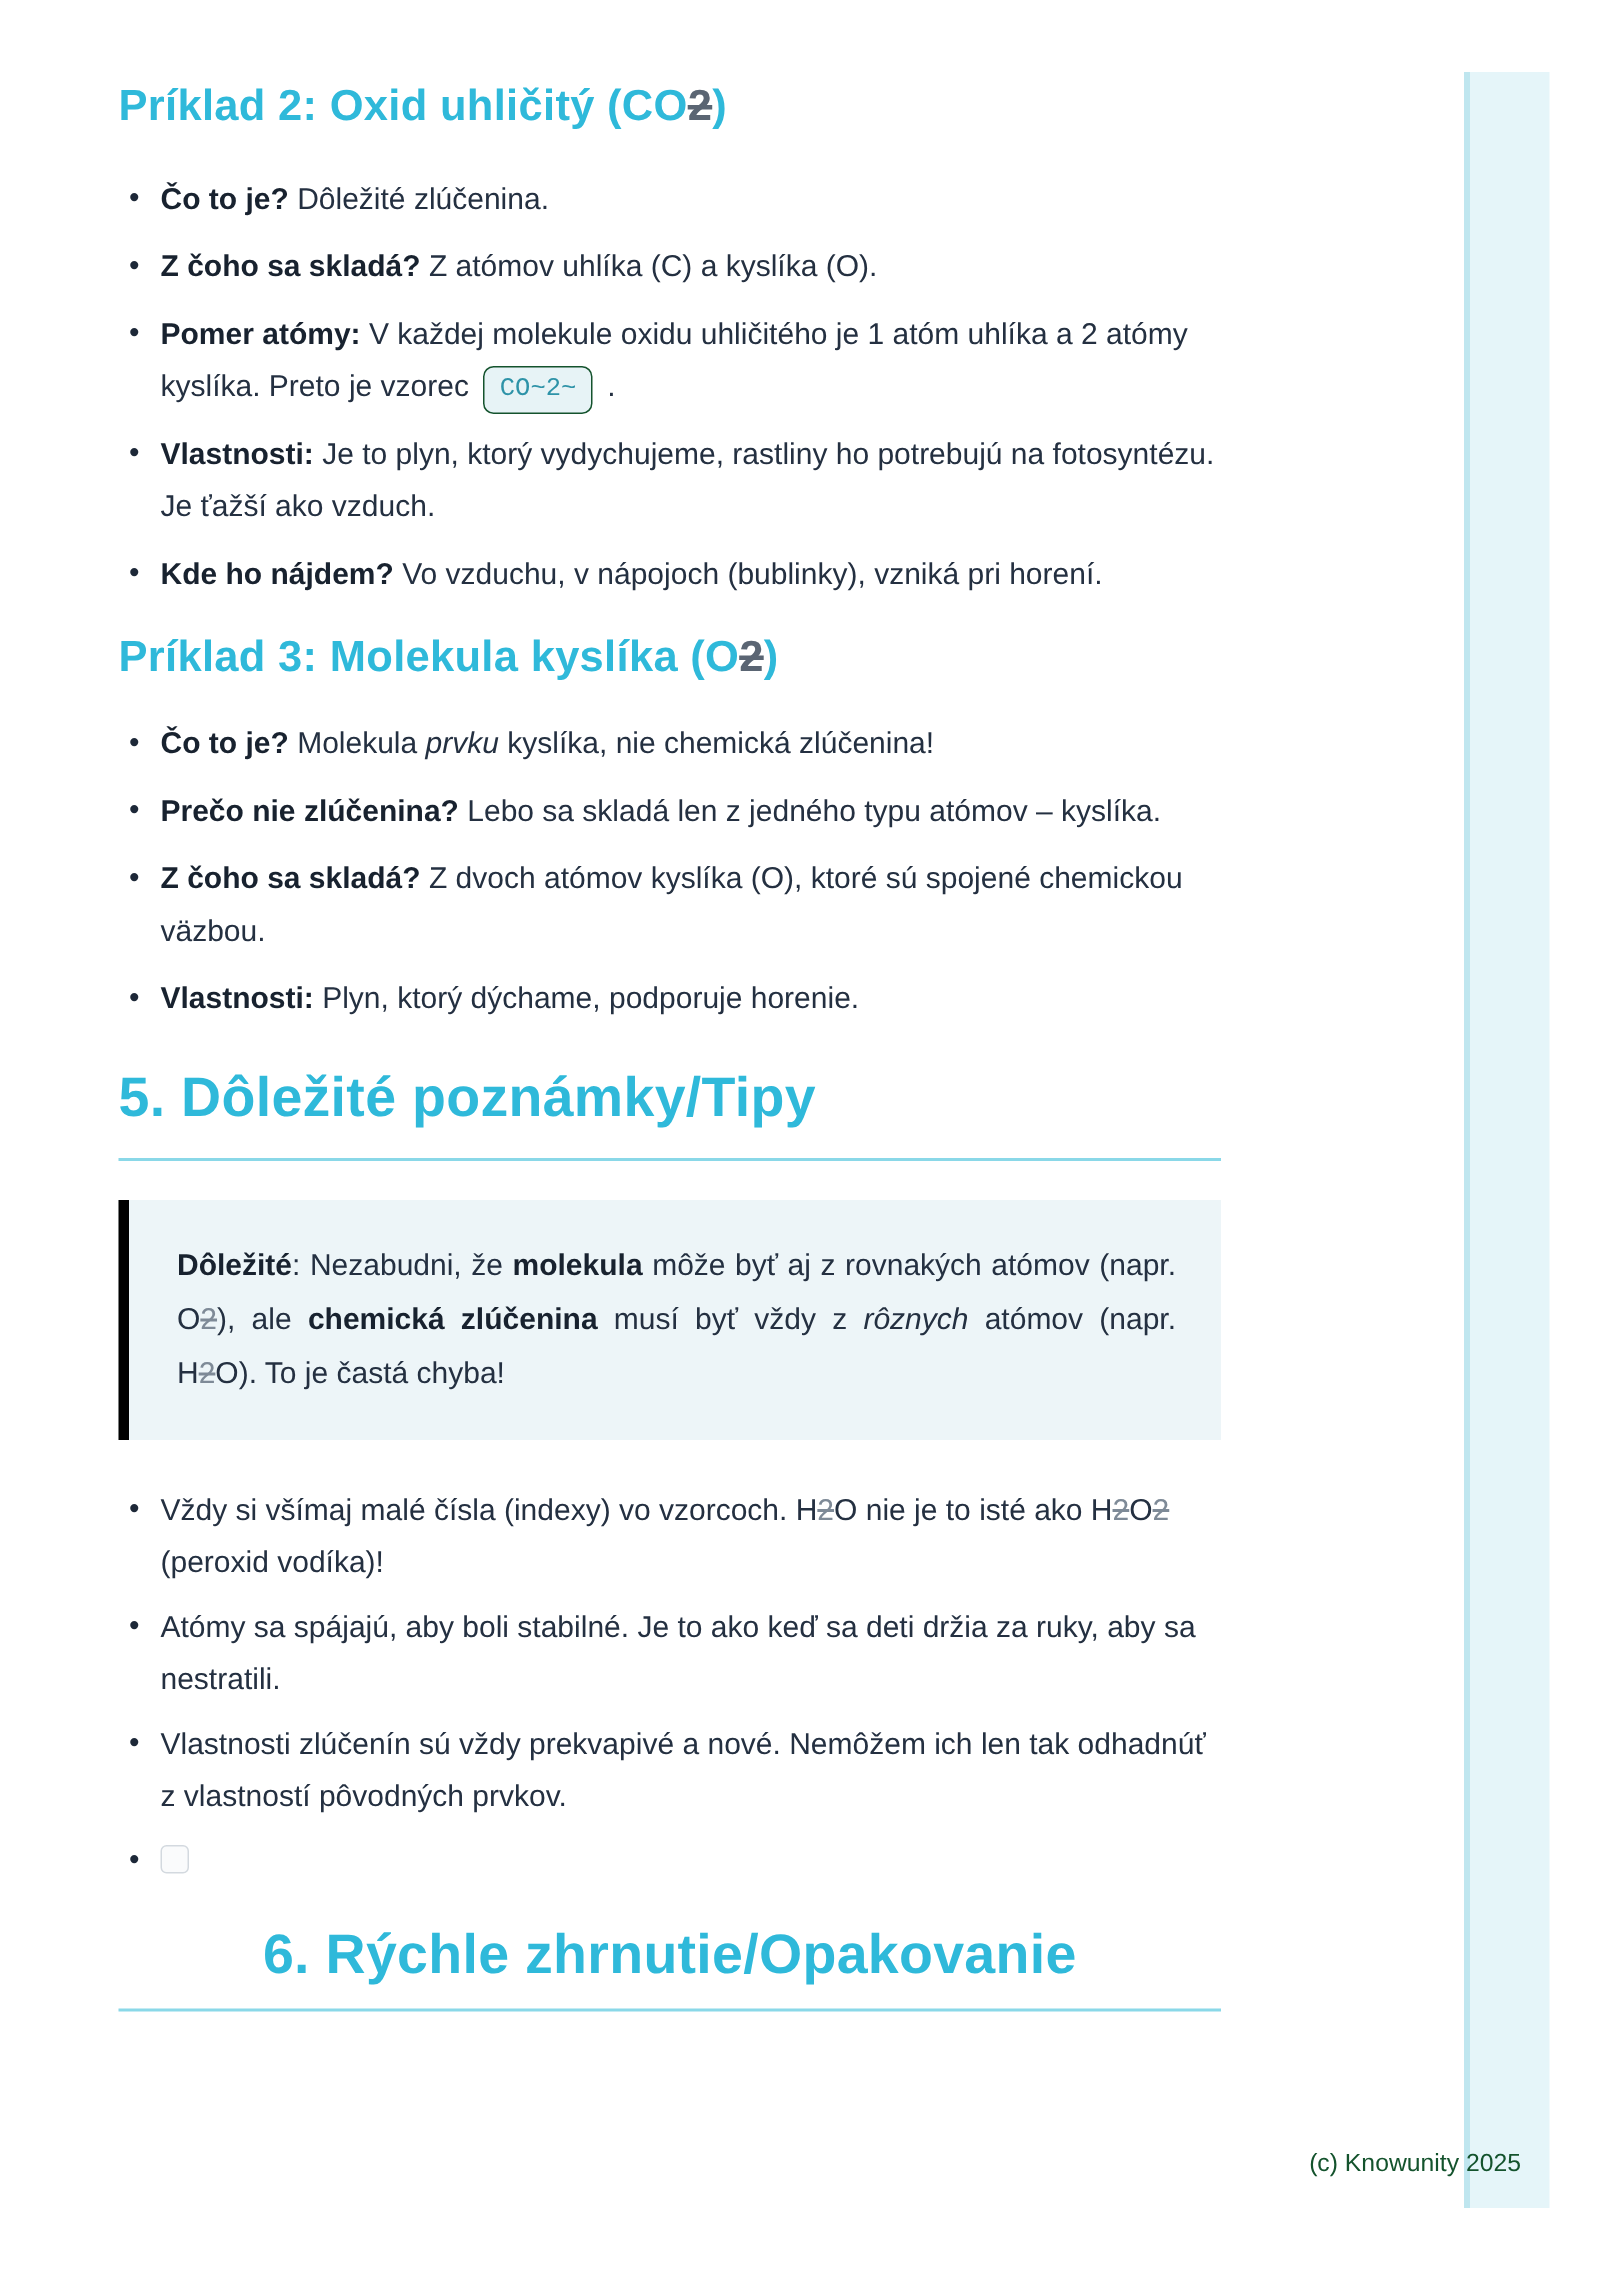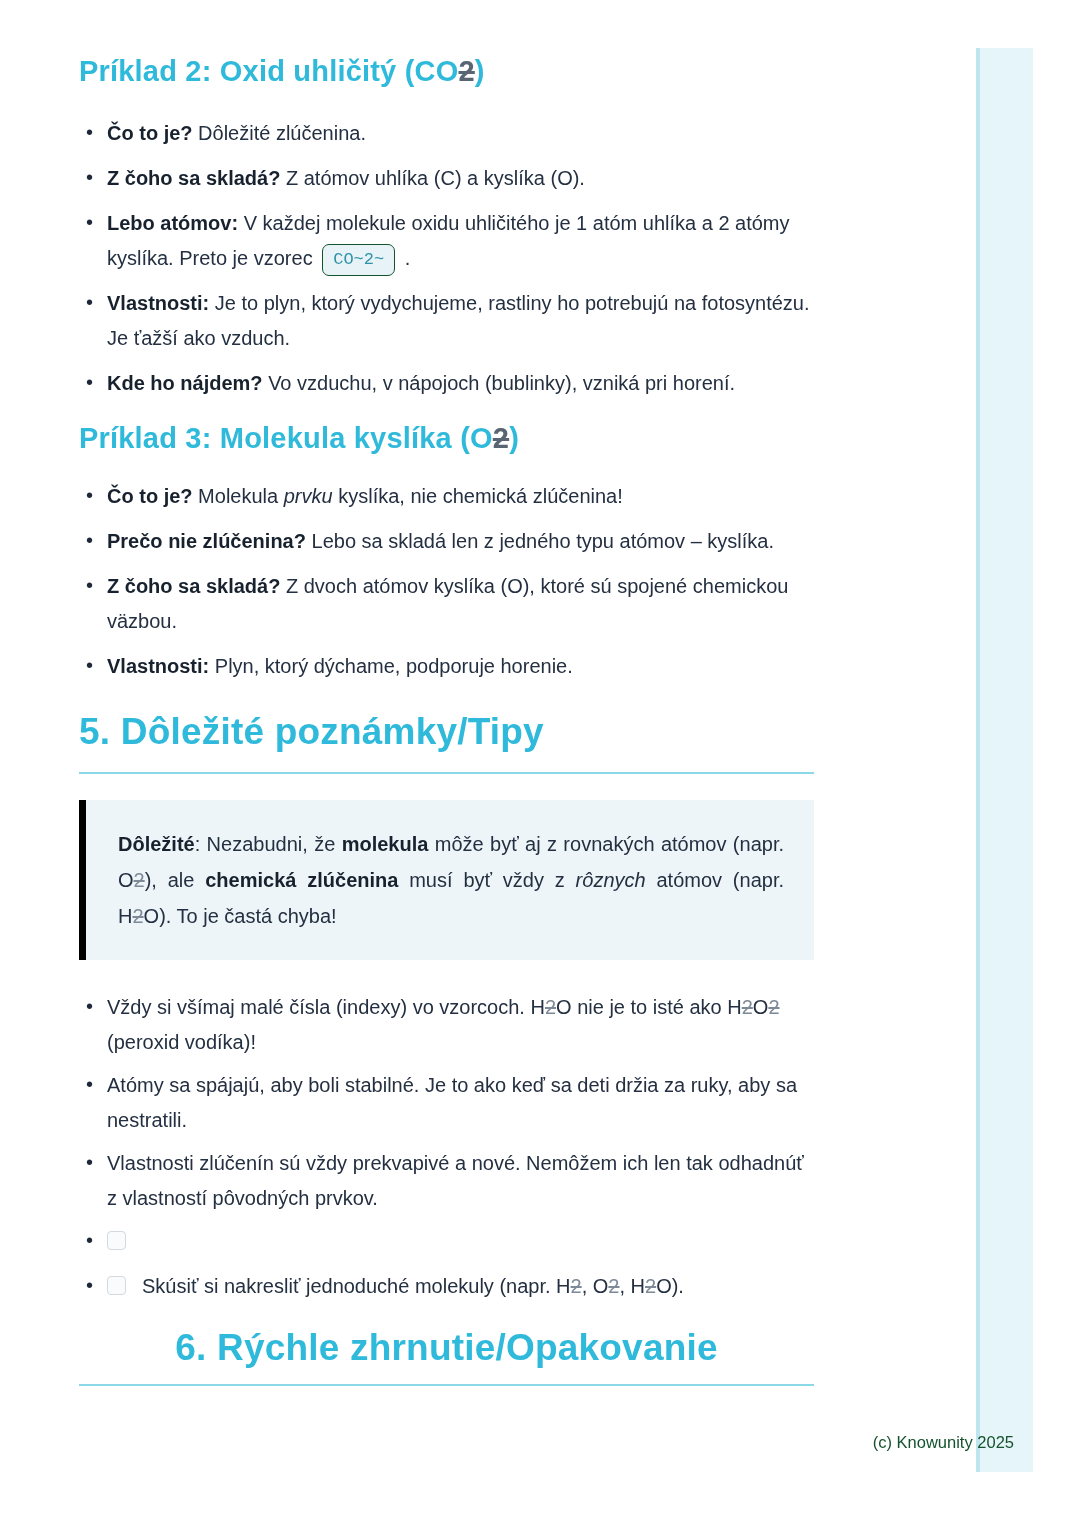--- a/index.html
+++ b/index.html
@@ -111,21 +111,21 @@
 <div class="page">
   <div class="stripe"></div>
 
   <div class="content">
 
     <h3 class="sec-title" id="ex2-title"><span>Príklad 2: Oxid uhličitý (CO</span><span class="seg-strike">2</span><span>)</span></h3>
 
     <ul class="blist" id="ex2-list">
       <li><span><span class="seg-b">Čo to je? </span><span>Dôležité zlúčenina.</span></span></li>
       <li><span><span class="seg-b">Z čoho sa skladá? </span><span>Z atómov uhlíka (C) a kyslíka (O).</span></span></li>
-      <li><span><span class="seg-b">Lebo atómov: </span><span>V každej molekule oxidu uhličitého je 1 atóm uhlíka a 2 atómy kyslíka. Preto je vzorec </span><span class="seg-code">CO~2~</span><span> .</span></span></li>
+      <li><span><span class="seg-b">Pomer atómy: </span><span>V každej molekule oxidu uhličitého je 1 atóm uhlíka a 2 atómy kyslíka. Preto je vzorec </span><span class="seg-code">CO~2~</span><span> .</span></span></li>
       <li><span><span class="seg-b">Vlastnosti: </span><span>Je to plyn, ktorý vydychujeme, rastliny ho potrebujú na fotosyntézu. Je ťažší ako vzduch.</span></span></li>
       <li><span><span class="seg-b">Kde ho nájdem? </span><span>Vo vzduchu, v nápojoch (bublinky), vzniká pri horení.</span></span></li>
     </ul>
 
     <h3 class="sec-title" id="ex3-title"><span>Príklad 3: Molekula kyslíka (O</span><span class="seg-strike">2</span><span>)</span></h3>
 
     <ul class="blist" id="ex3-list">
       <li><span><span class="seg-b">Čo to je? </span><span>Molekula </span><span class="seg-i">prvku</span><span> kyslíka, nie chemická zlúčenina!</span></span></li>
       <li><span><span class="seg-b">Prečo nie zlúčenina? </span><span>Lebo sa skladá len z jedného typu atómov – kyslíka.</span></span></li>
       <li><span><span class="seg-b">Z čoho sa skladá? </span><span>Z dvoch atómov kyslíka (O), ktoré sú spojené chemickou väzbou.</span></span></li>
@@ -142,23 +142,20 @@
     <ul class="blist" id="tips-list">
       <li><span><span>Vždy si všímaj malé čísla (indexy) vo vzorcoch. H</span><span class="seg-strike">2</span><span>O nie je to isté ako H</span><span class="seg-strike">2</span><span>O</span><span class="seg-strike">2</span><span> (peroxid vodíka)!</span></span></li>
       <li><span><span>Atómy sa spájajú, aby boli stabilné. Je to ako keď sa deti držia za ruky, aby sa nestratili.</span></span></li>
       <li><span><span>Vlastnosti zlúčenín sú vždy prekvapivé a nové. Nemôžem ich len tak odhadnúť z vlastností pôvodných prvkov.</span></span></li>
     </ul>
 
     <ul class="blist" id="check-list">
       <li>
         <span class="checkbox"></span>
       </li>
-      <li>
-        <span class="checkbox"></span><span><span>Skúsiť si nakresliť jednoduché molekuly (napr. H</span><span class="seg-strike">2</span><span>, O</span><span class="seg-strike">2</span><span>, H</span><span class="seg-strike">2</span><span>O).</span></span>
-      </li>
     </ul>
 
     <h2 class="big-title" id="sec6-title">6. Rýchle zhrnutie/Opakovanie</h2>
     <div class="rule"></div>
 
   </div>
 
   <div class="footer-credit">(c) Knowunity 2025</div>
 </div>
 

